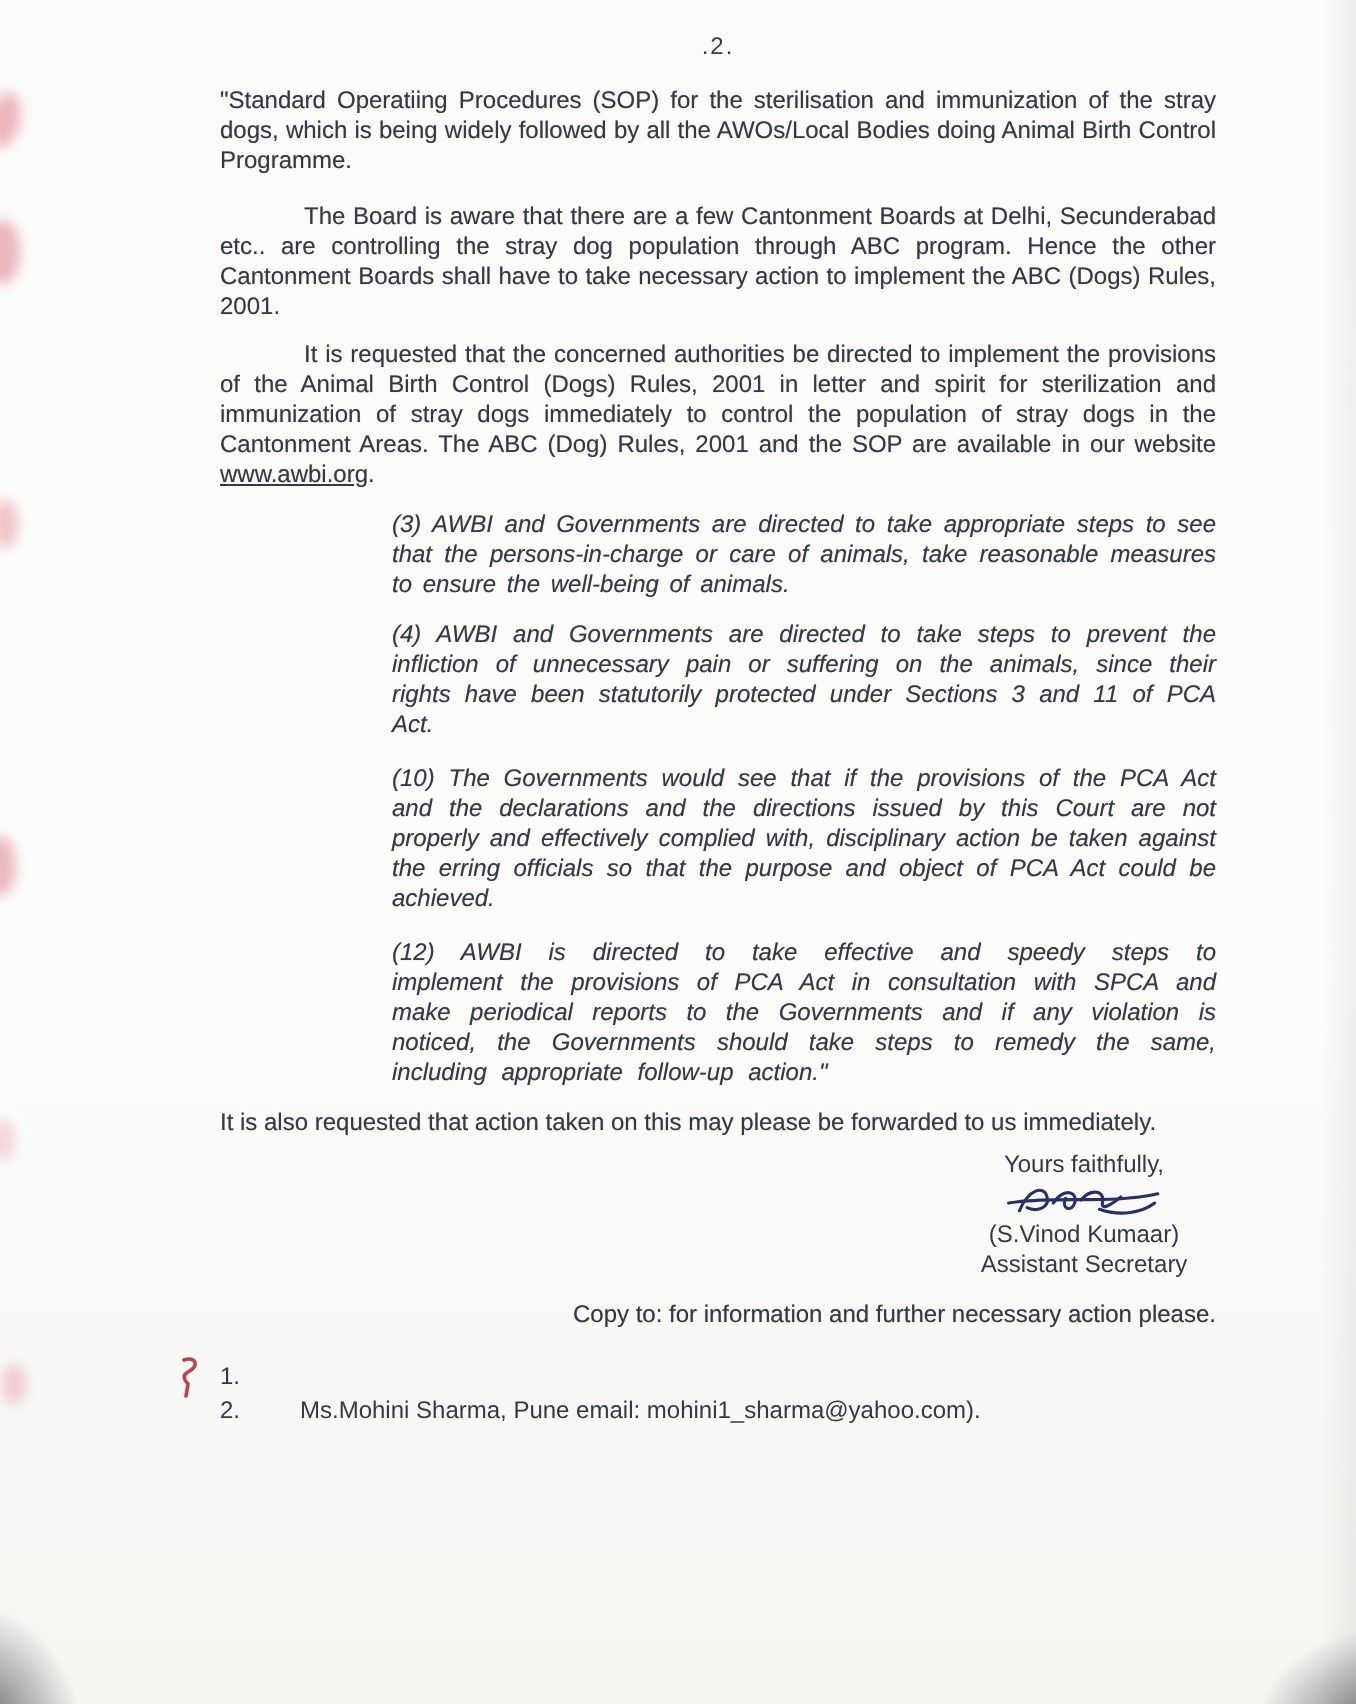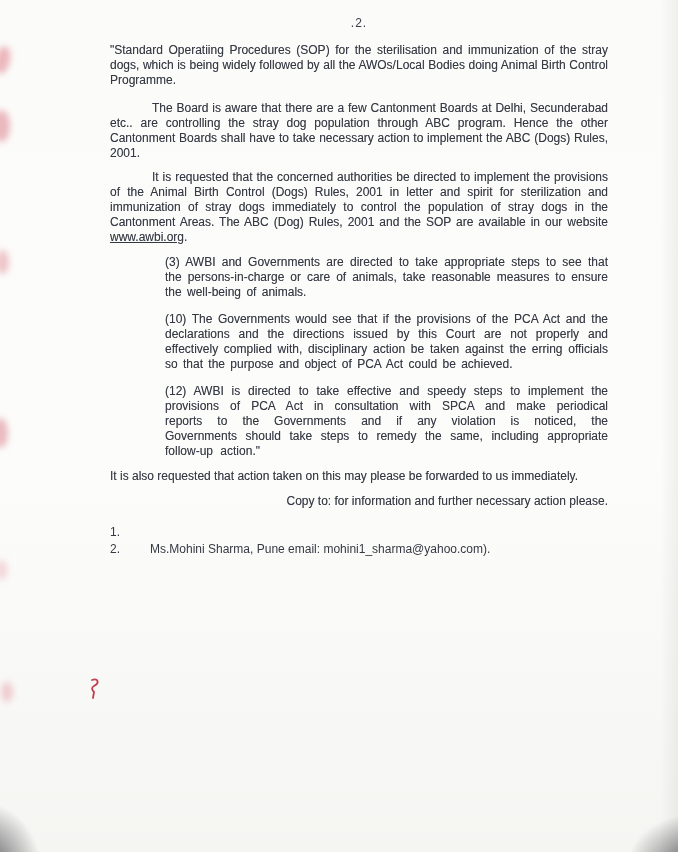--- a/index.html
+++ b/index.html
@@ -41,21 +41,22 @@
     text-align: justify;
     text-shadow: 0 0 0.5px rgba(55,58,70,0.45);
   }
   .p-sop   { margin-top: 12px; }
   .p-hence { margin-top: 18px; text-indent: 42px; }
   .p-board { margin-top: 13px; text-indent: 42px; }
   .p-req   { margin-top: 9px;  text-indent: 42px; }
   .p-slp   { margin-top: 8px;  text-indent: 75px; }
   .p-action{ margin-top: 10px; }
   .quote {
-    margin-left: 55px;
+    font-style: italic;
+    margin-left: 86px;
     text-align: justify;
     word-spacing: 2px;
     text-shadow: 0 0 0.5px rgba(55,58,70,0.45);
   }
   .q-3  { margin-top: 10px; }
   .q-4  { margin-top: 10px; }
   .q-10 { margin-top: 12px; }
   .q-12 { margin-top: 12px; word-spacing: 4px; }
   .weblink {
     color: #363943;
@@ -128,27 +129,42 @@
     <p class="para p-sop">"Standard Operatiing Procedures (SOP) for the sterilisation and immunization of the stray dogs, which is being widely followed by all the AWOs/Local Bodies doing Animal Birth Control Programme.</p>
 
 
     <p class="para p-board">The Board is aware that there are a few Cantonment Boards at Delhi, Secunderabad etc.. are controlling the stray dog population through ABC program. Hence the other Cantonment Boards shall have to take necessary action to implement the ABC (Dogs) Rules, 2001.</p>
 
     <p class="para p-req"><span>It is requested that the concerned authorities be directed to implement the provisions of the Animal Birth Control (Dogs) Rules, 2001 in letter and spirit for sterilization and immunization of stray dogs immediately to control the population of stray dogs in the Cantonment Areas. The ABC (Dog) Rules, 2001 and the SOP are available in our website </span><span class="weblink">www.awbi.org</span><span>.</span></p>
 
 
     <p class="quote q-3">(3) AWBI and Governments are directed to take appropriate steps to see that the persons-in-charge or care of animals, take reasonable measures to ensure the well-being of animals.</p>
 
+    <p class="quote q-4">(4) AWBI and Governments are directed to take steps to prevent the infliction of unnecessary pain or suffering on the animals, since their rights have been statutorily protected under Sections 3 and 11 of PCA Act.</p>
 
     <p class="quote q-10">(10) The Governments would see that if the provisions of the PCA Act and the declarations and the directions issued by this Court are not properly and effectively complied with, disciplinary action be taken against the erring officials so that the purpose and object of PCA Act could be achieved.</p>
 
     <p class="quote q-12">(12) AWBI is directed to take effective and speedy steps to implement the provisions of PCA Act in consultation with SPCA and make periodical reports to the Governments and if any violation is noticed, the Governments should take steps to remedy the same, including appropriate follow-up action."</p>
 
     <p class="para p-action">It is also requested that action taken on this may please be forwarded to us immediately.</p>
 
+    <div class="sig-block">
+      <div>Yours faithfully,</div>
+      <svg class="sig-scribble" width="104" height="20" viewBox="0 0 104 26">
+        <g fill="none" stroke="#27306b" stroke-width="2" stroke-linecap="round">
+          <path d="M10,20 C16,6 26,3 28,11 C30,18 21,21 15,18"></path>
+          <path d="M32,15 C39,5 48,7 46,15 C44,21 37,19 40,12"></path>
+          <path d="M50,13 C57,5 66,7 64,15 C63,20 70,16 76,11"></path>
+          <path d="M3,15 C30,10 70,16 100,9"></path>
+          <path d="M62,19 C76,24 90,21 98,15"></path>
+        </g>
+      </svg>
+      <div>(S.Vinod Kumaar)</div>
+      <div>Assistant Secretary</div>
+    </div>
 
     <p class="para copy-to">Copy to: for information and further necessary action please.</p>
 
     <div class="cc-item first">
       <span class="cc-num">1.</span>
     </div>
     <div class="cc-item second">
       <span class="cc-num">2.</span>
       <span>Ms.Mohini Sharma, Pune email: mohini1_sharma@yahoo.com).</span>
     </div>

